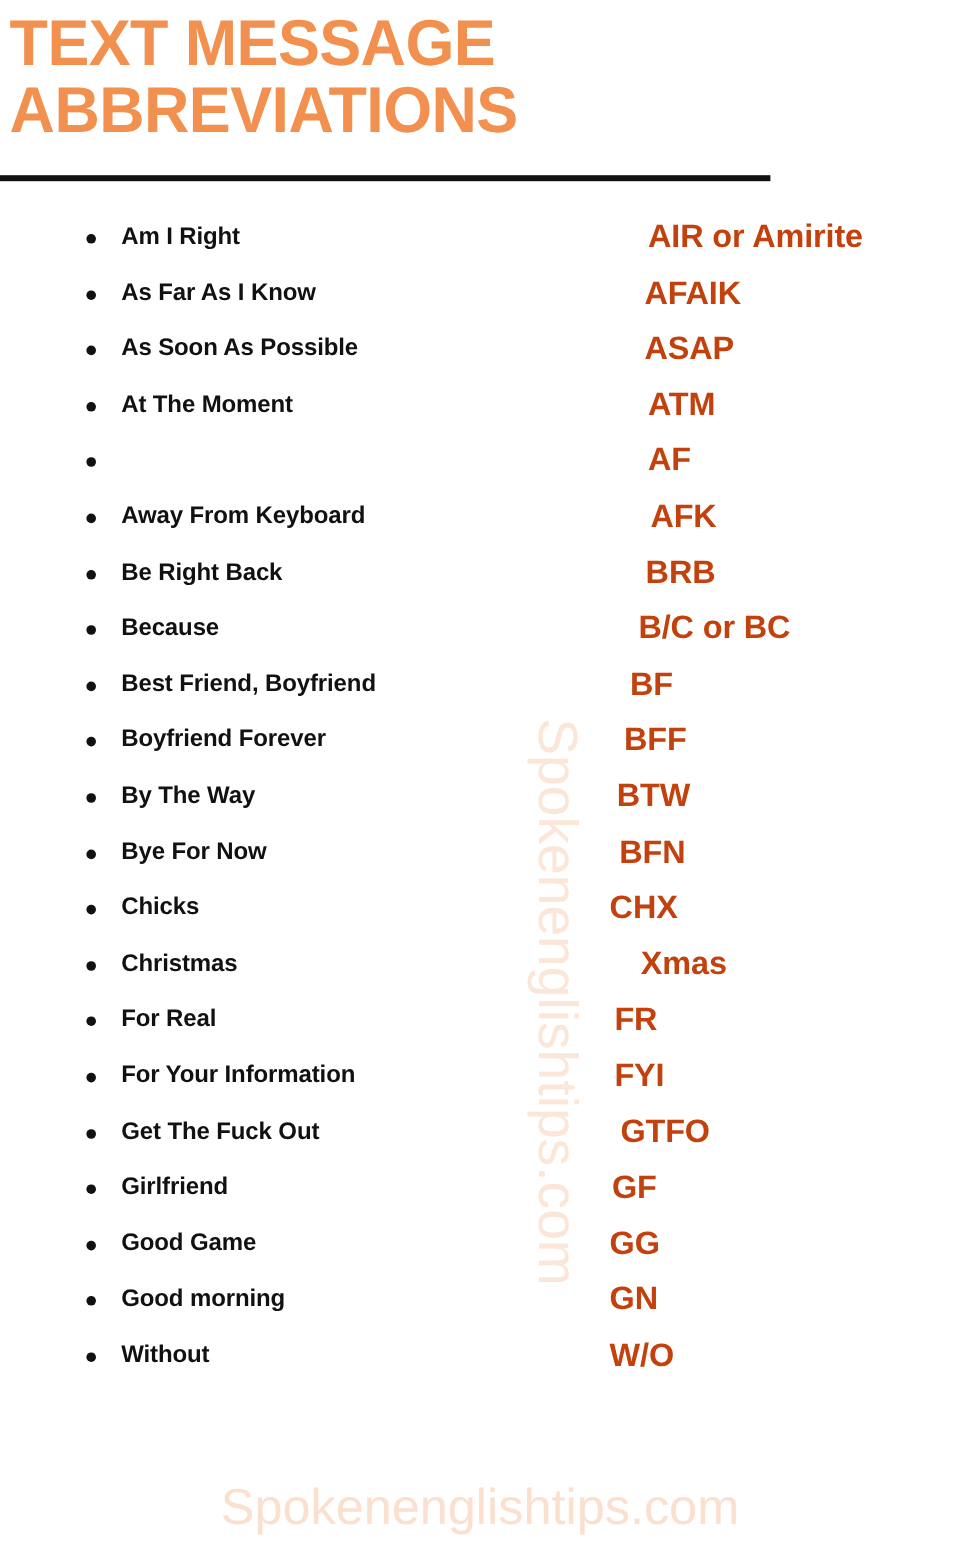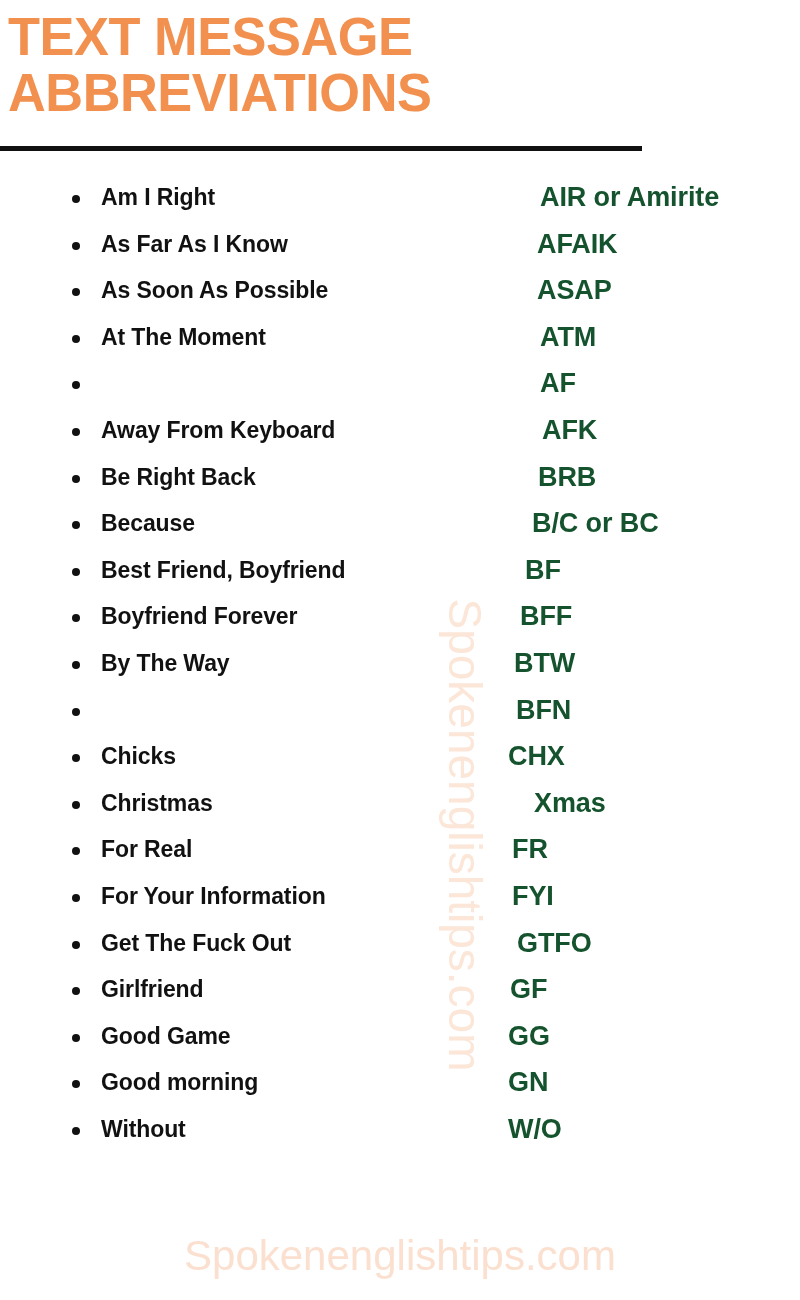--- a/index.html
+++ b/index.html
@@ -66,34 +66,34 @@
     height: 8px;
     border-radius: 50%;
     background: #111111;
   }
   .phrase {
     position: absolute;
     left: 101px;
     top: 0px;
     font-family: "Liberation Sans", sans-serif;
     font-weight: bold;
-    font-size: 23px;
+    font-size: 20px;
     line-height: 38px;
     color: #111111;
     white-space: nowrap;
     letter-spacing: -0.1px;
   }
   .abbrev {
     position: absolute;
     top: 0px;
     font-family: "Liberation Sans", sans-serif;
     font-weight: bold;
     font-size: 27px;
     line-height: 38px;
-    color: #14532d;
+    color: #c2410c;
     white-space: nowrap;
     letter-spacing: -0.1px;
   }
 
   
   .watermark-vertical {
     position: absolute;
     left: 465px;
     top: 835px;
     transform: translate(-50%, -50%) rotate(90deg);
@@ -184,20 +184,21 @@
       <span class="phrase">Boyfriend Forever</span>
       <span class="abbrev" style="left: 520px;">BFF</span>
     </div>
     <div class="row">
       <span class="bullet"></span>
       <span class="phrase">By The Way</span>
       <span class="abbrev" style="left: 514px;">BTW</span>
     </div>
     <div class="row">
       <span class="bullet"></span>
+      <span class="phrase">Bye For Now</span>
       <span class="abbrev" style="left: 516px;">BFN</span>
     </div>
     <div class="row">
       <span class="bullet"></span>
       <span class="phrase">Chicks</span>
       <span class="abbrev" style="left: 508px;">CHX</span>
     </div>
     <div class="row">
       <span class="bullet"></span>
       <span class="phrase">Christmas</span>

